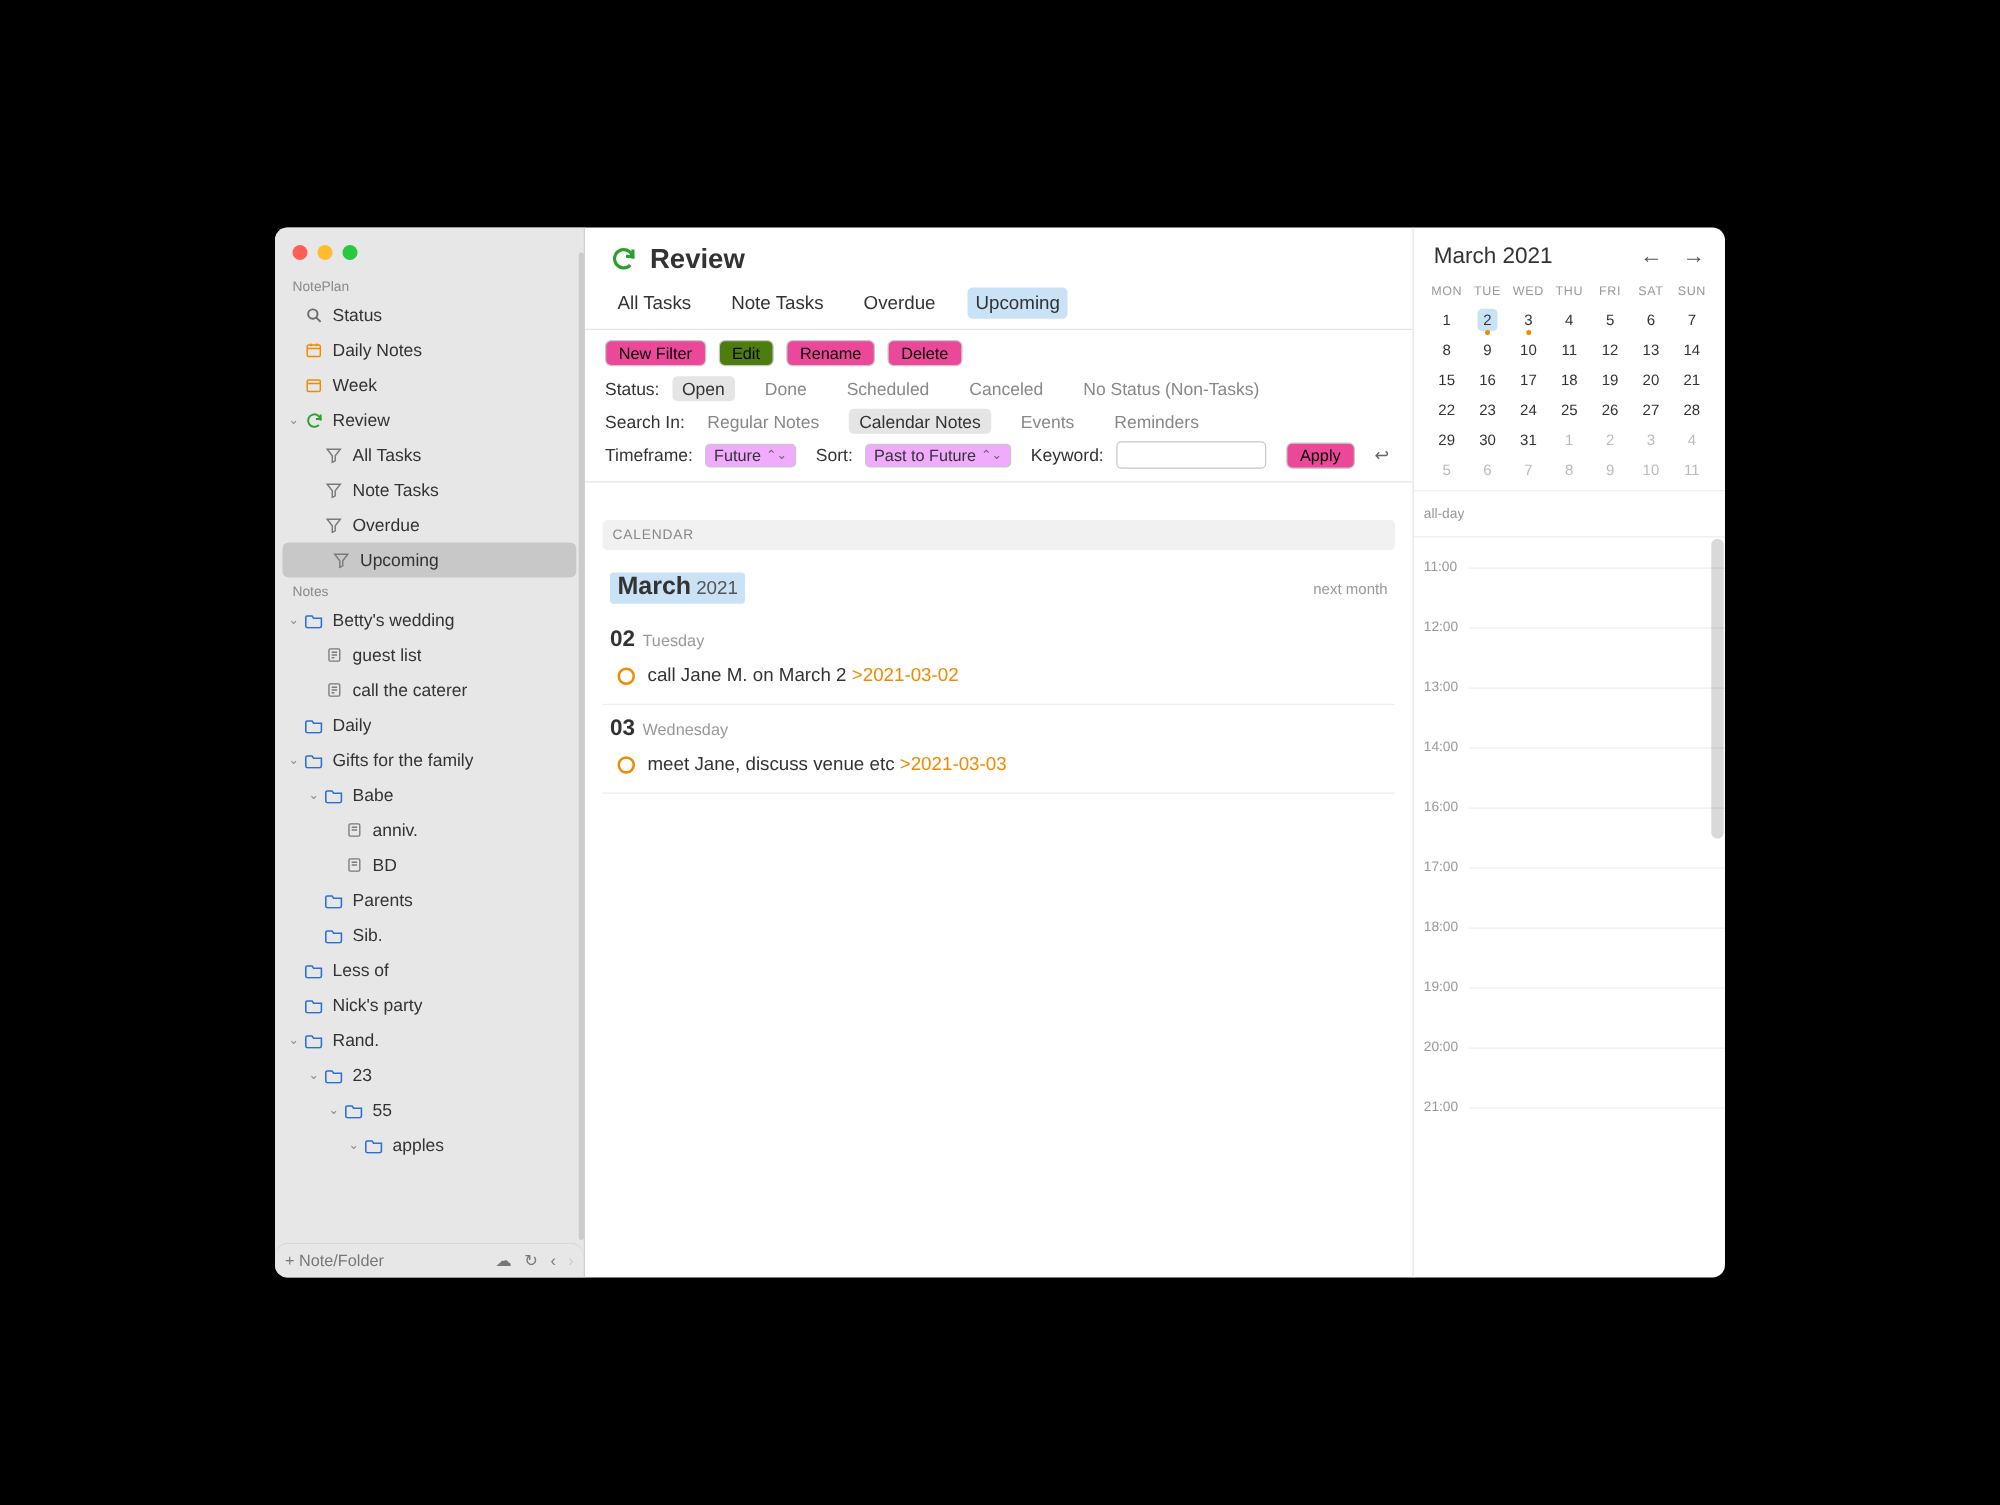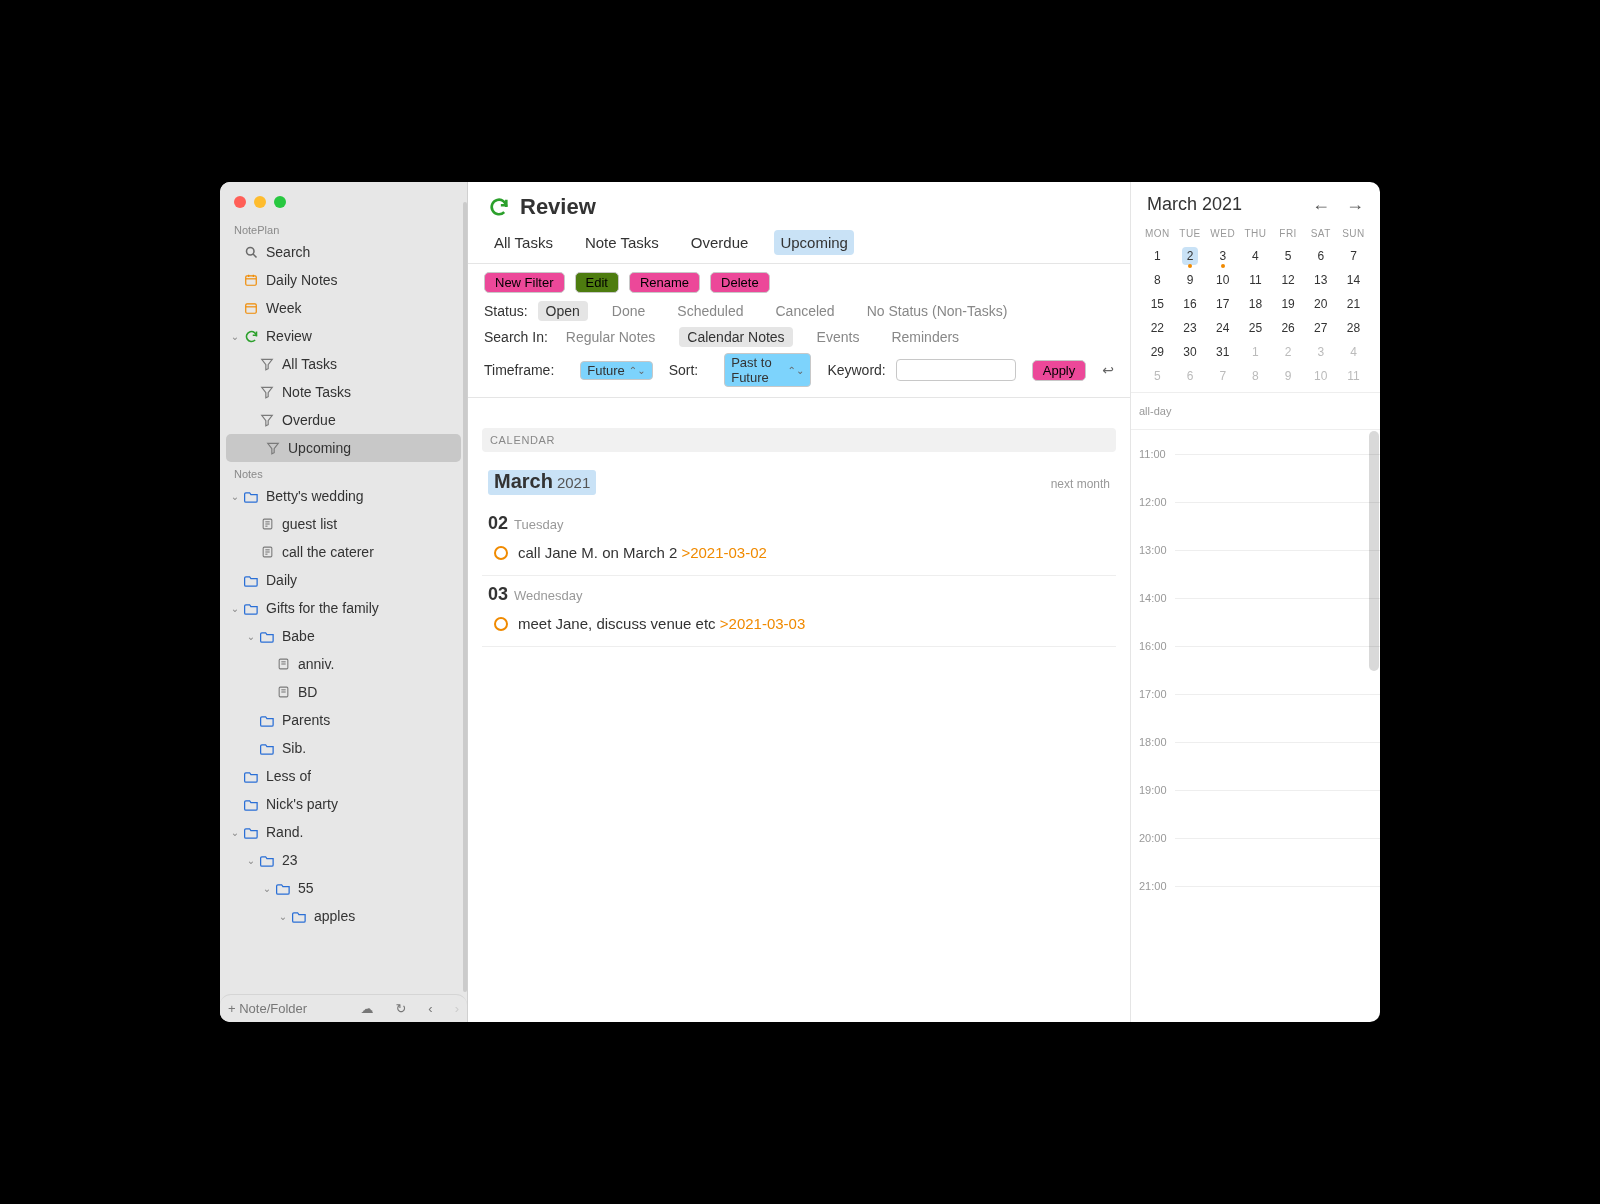--- a/index.html
+++ b/index.html
@@ -85,21 +85,21 @@
   .indent-0 { padding-left: 6px; }
   .indent-1 { padding-left: 22px; }
   .indent-2 { padding-left: 38px; }
   .indent-3 { padding-left: 54px; }
   .sb-footer {
     height: 28px;
     border-top: 1px solid #d5d5d5;
     display: flex;
     align-items: center;
     padding: 0 8px;
-    gap: 22px;
+    gap: 10px;
     color: #777;
     font-size: 13px;
     border-radius: 11px;
   }
   .sb-footer .spacer { flex: 1; }
   
   svg { display: block; }
   .ic-search    { color: #6b6b6b; }
   .ic-orange    { color: #f08a00; }
   .ic-green     { color: #2ca02c; }
@@ -147,27 +147,26 @@
     gap: 16px;
     margin-top: 6px;
     font-size: 14px;
   }
   .filter-row .lbl { color: #333; margin-right: -6px; }
   .chip { color: #888; padding: 2px 8px; border-radius: 4px; }
   .chip.active { background: #e5e5e5; color: #333; }
   .select {
     border: 1px solid #c8c8c8;
     border-radius: 4px;
-    background: #7dd3fc;
+    background: #f0abfc;
     padding: 1px 6px;
     font-size: 13px;
     display: inline-flex;
     align-items: center;
     gap: 4px;
-    margin-left: 16px;
   }
   .select .chev { font-size: 10px; color: #666; }
   .kw-input {
     border: 1px solid #c8c8c8;
     border-radius: 4px;
     width: 120px;
     height: 22px;
   }
   .content { flex: 1; overflow: auto; padding: 0 14px 14px 14px; }
   .section-header {
@@ -281,21 +280,21 @@
 
     <div class="sb-tree">
       <div class="sb-row indent-0">
         <span class="sb-disclosure"></span>
         <span class="sb-icon ic-search">
           <svg width="15" height="15" viewBox="0 0 24 24" fill="none" stroke="currentColor" stroke-width="2.5">
               <circle cx="10" cy="10" r="6"></circle>
               <line x1="20" y1="20" x2="14.5" y2="14.5"></line>
             </svg>
         </span>
-        <span class="sb-label">Search</span>
+        <span class="sb-label">Status</span>
       </div>
       <div class="sb-row indent-0">
         <span class="sb-disclosure"></span>
         <span class="sb-icon ic-orange">
           <svg width="14" height="14" viewBox="0 0 24 24" fill="none" stroke="currentColor" stroke-width="2">
               <rect x="3" y="5" width="18" height="16" rx="2"></rect>
               <line x1="3" y1="10" x2="21" y2="10"></line>
               <line x1="8" y1="3" x2="8" y2="7"></line>
               <line x1="16" y1="3" x2="16" y2="7"></line>
             </svg>

